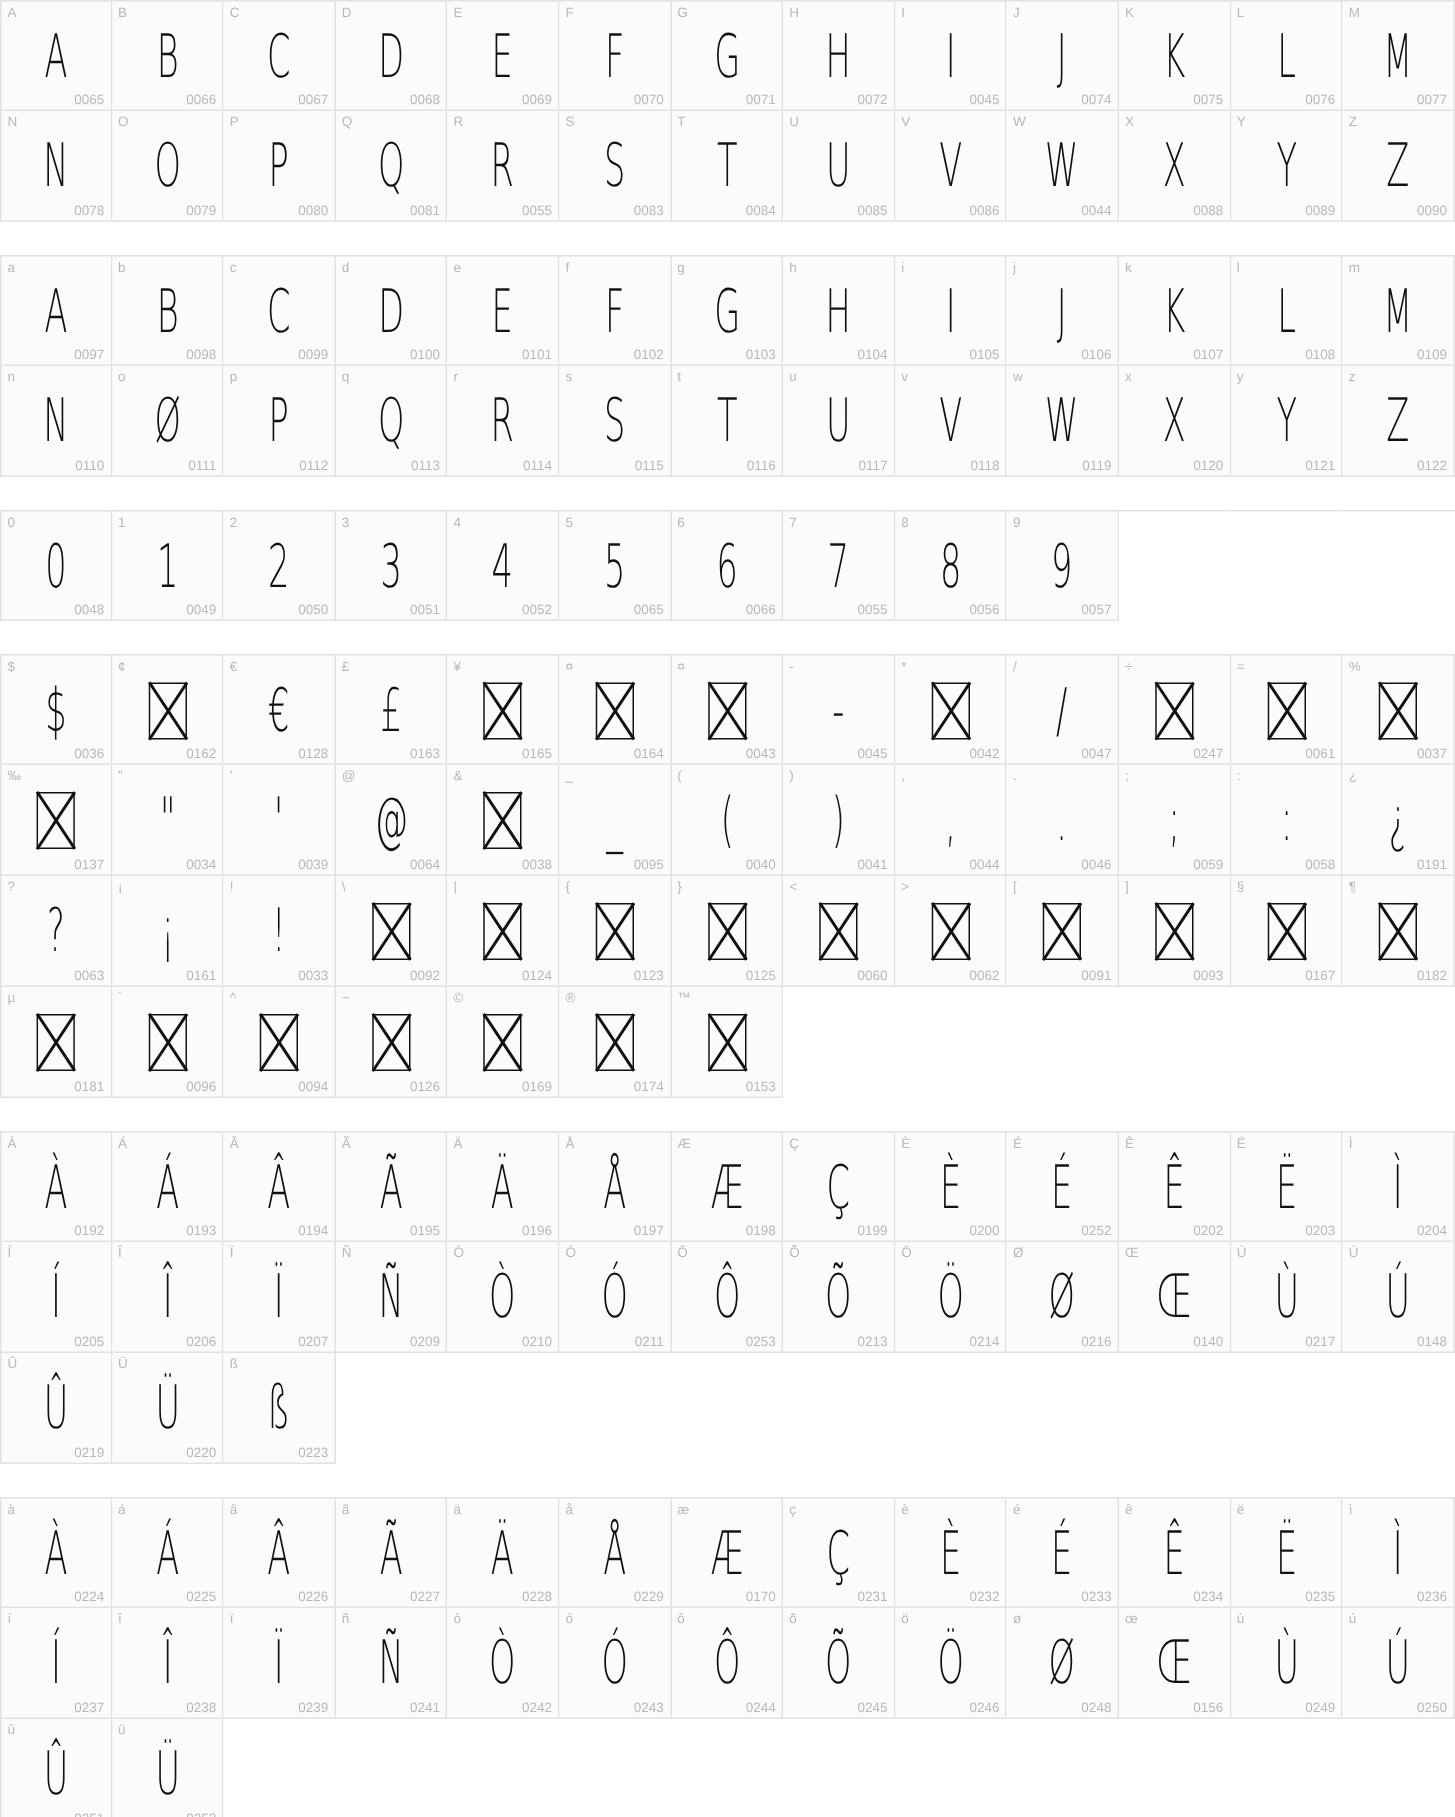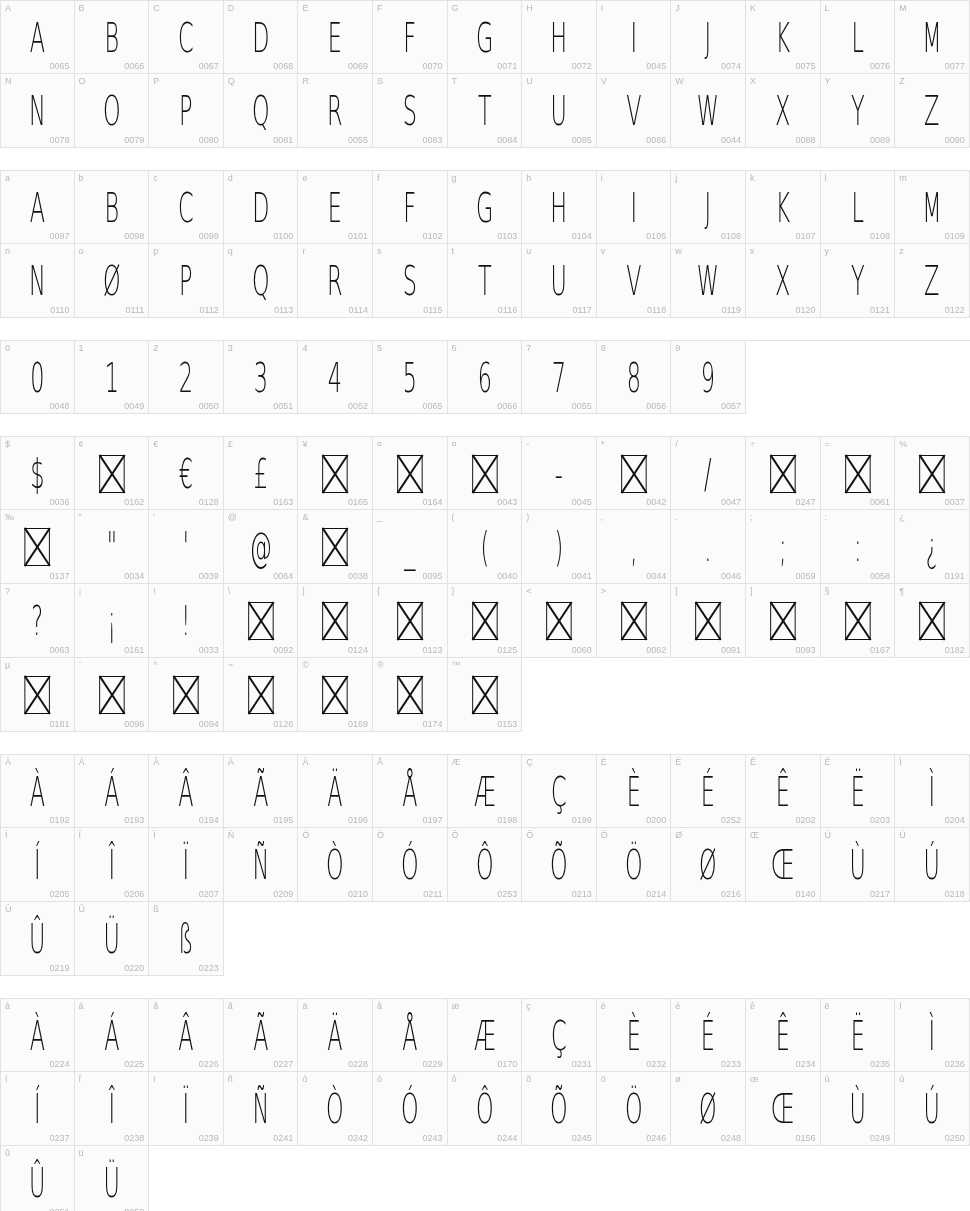--- a/index.html
+++ b/index.html
@@ -865,21 +865,21 @@
             <span class="code-label">0140</span>
           </div>
           <div class="cell">
             <span class="char-label">Ù</span>
             <span class="glyph">Ù</span>
             <span class="code-label">0217</span>
           </div>
           <div class="cell">
             <span class="char-label">Ú</span>
             <span class="glyph">Ú</span>
-            <span class="code-label">0218</span>
+            <span class="code-label">0148</span>
           </div>
         </div>
         <div class="row">
           <div class="cell">
             <span class="char-label">Û</span>
             <span class="glyph">Û</span>
             <span class="code-label">0219</span>
           </div>
           <div class="cell">
             <span class="char-label">Ü</span>

